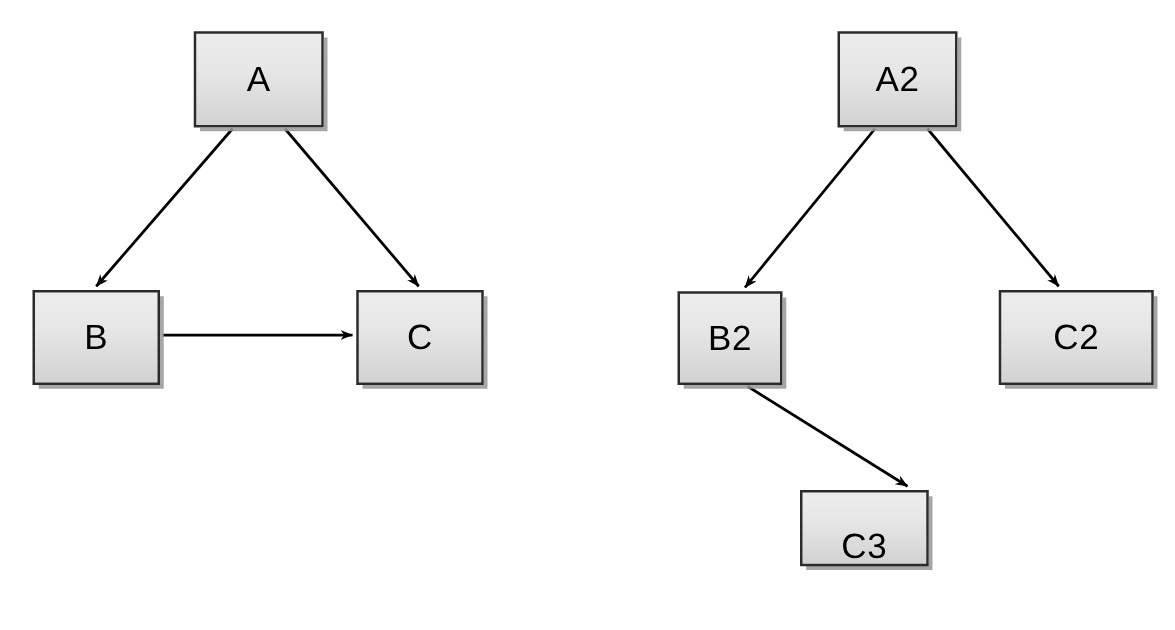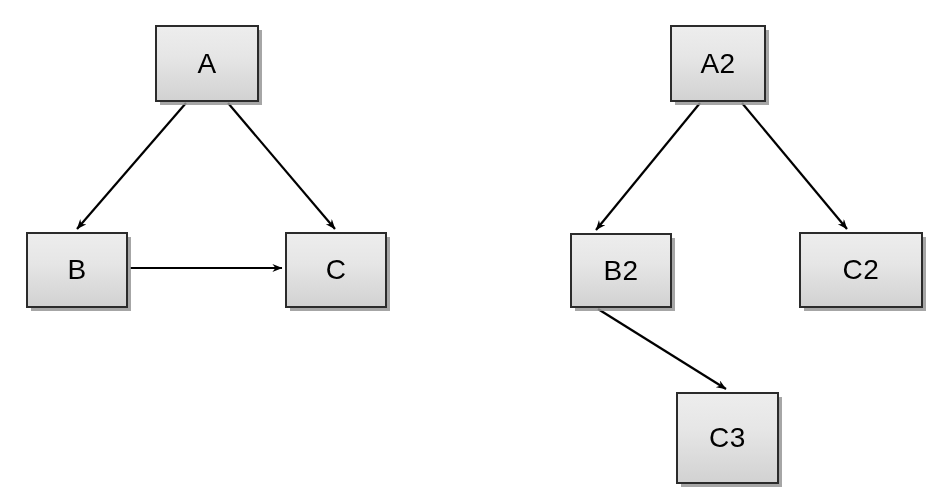--- a/index.html
+++ b/index.html
@@ -75,24 +75,24 @@
       </div>
       <div class="node" style="left: 26px; top: 232px; width: 102px; height: 76px;">
         <span class="node-label">B</span>
       </div>
       <div class="node" style="left: 285px; top: 232px; width: 102px; height: 76px;">
         <span class="node-label">C</span>
       </div>
       <div class="node" style="left: 670px; top: 25px; width: 96px; height: 77px;">
         <span class="node-label">A2</span>
       </div>
-      <div class="node" style="left: 542px; top: 233px; width: 102px; height: 75px; margin-left: 28px;">
+      <div class="node" style="left: 542px; top: 233px; width: 84px; height: 75px;">
         <span class="node-label">B2</span>
       </div>
       <div class="node" style="left: 799px; top: 232px; width: 124px; height: 76px;">
         <span class="node-label">C2</span>
       </div>
-      <div class="node" style="left: 676px; top: 392px; width: 103px; height: 92px;">
+      <div class="node" style="left: 640px; top: 392px; width: 103px; height: 61px; align-items: flex-end;">
         <span class="node-label">C3</span>
       </div>
     </div>
 
 </div>
 
 </body></html>

